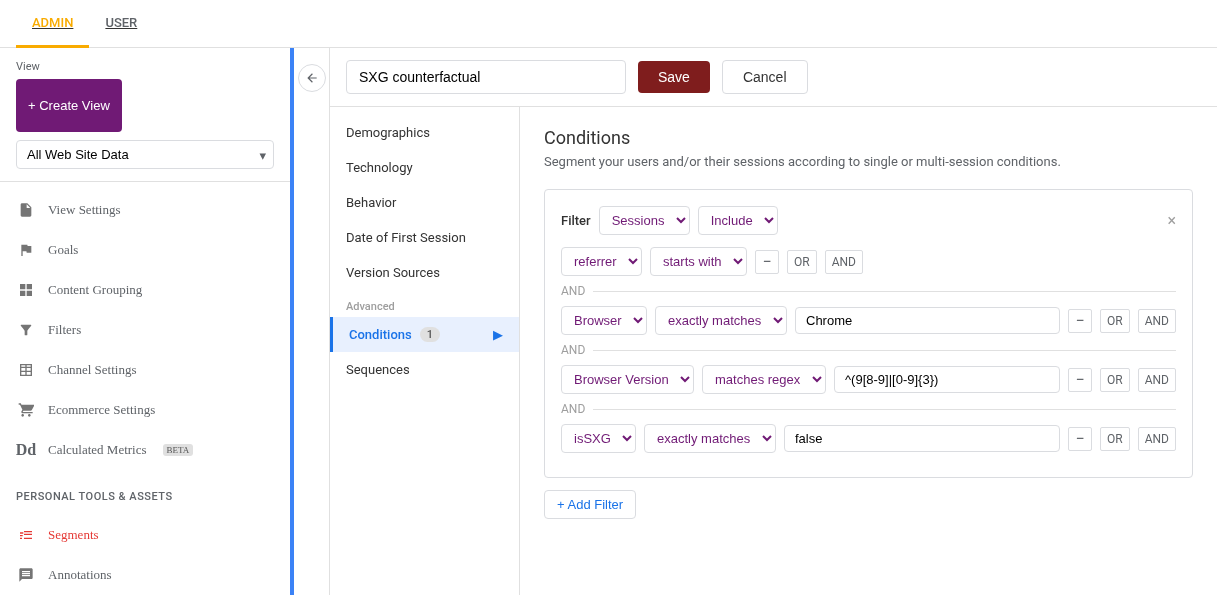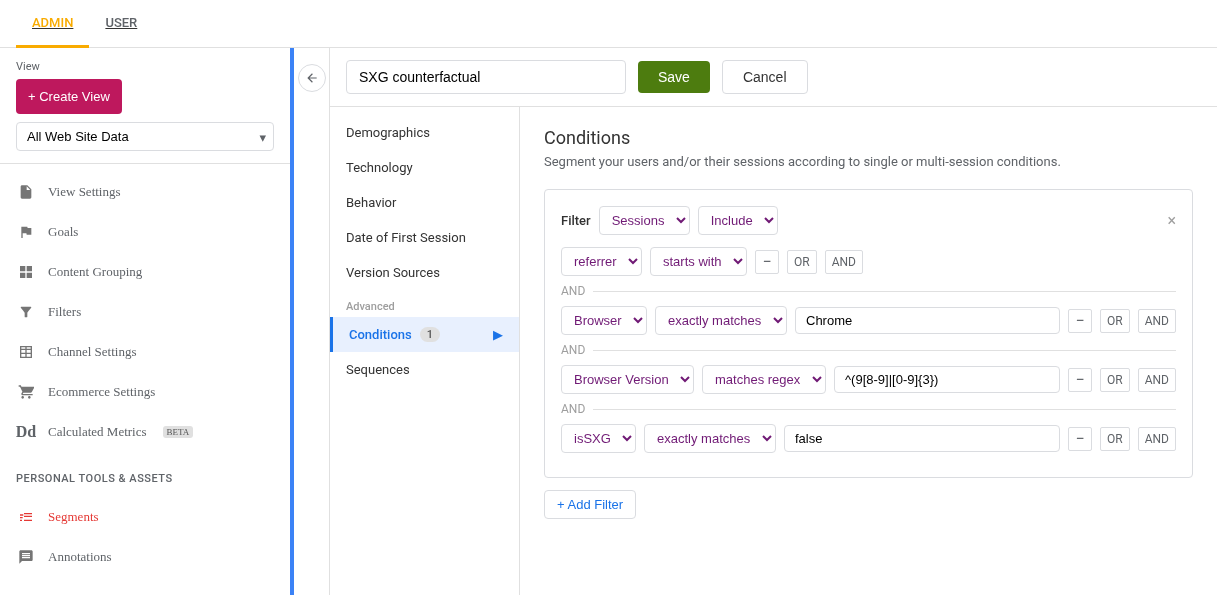--- a/index.html
+++ b/index.html
@@ -56,25 +56,25 @@
     }
     .view-controls {
       display: flex;
       align-items: center;
       gap: 8px;
     }
     .create-view-btn {
       display: flex;
       align-items: center;
       gap: 4px;
-      background: #be185d;
+      background: #701a75;
       color: #fff;
       border: none;
       border-radius: 4px;
-      padding: 10px 12px;
+      padding: 19px 12px;
       font-size: 13px;
       cursor: pointer;
     }
     .view-select-wrapper {
       position: relative;
       flex: 1;
     }
     .view-select {
       width: 100%;
       border: 1px solid #dadce0;
@@ -169,21 +169,21 @@
       gap: 12px;
     }
     .segment-name-input {
       border: 1px solid #dadce0;
       border-radius: 4px;
       padding: 8px 12px;
       font-size: 14px;
       width: 280px;
     }
     .save-btn {
-      background: #4d7c0f;
+      background: #7f1d1d;
       color: #fff;
       border: none;
       border-radius: 4px;
       padding: 8px 20px;
       font-size: 14px;
       cursor: pointer;
       font-weight: 500;
     }
     .cancel-btn {
       background: #fff;

